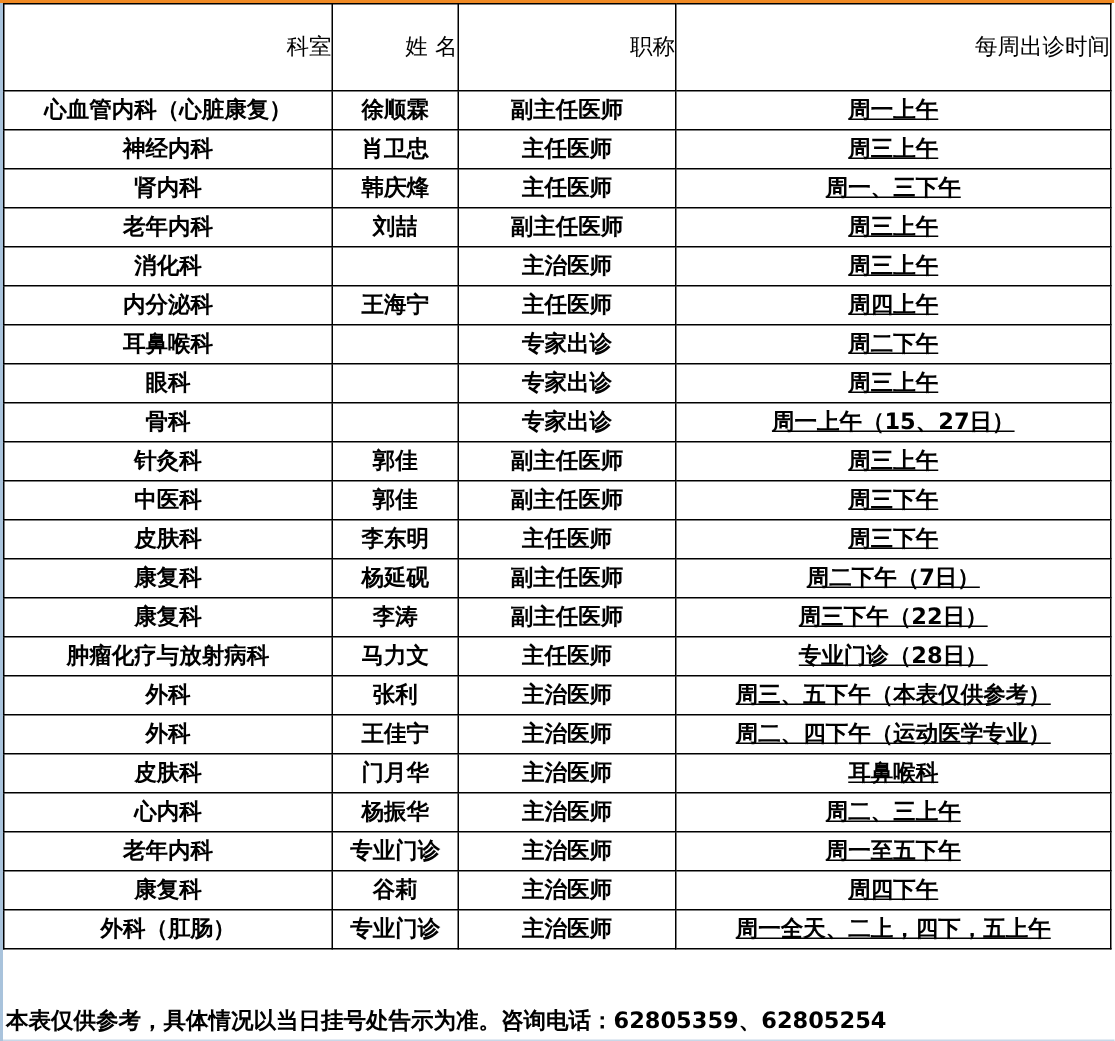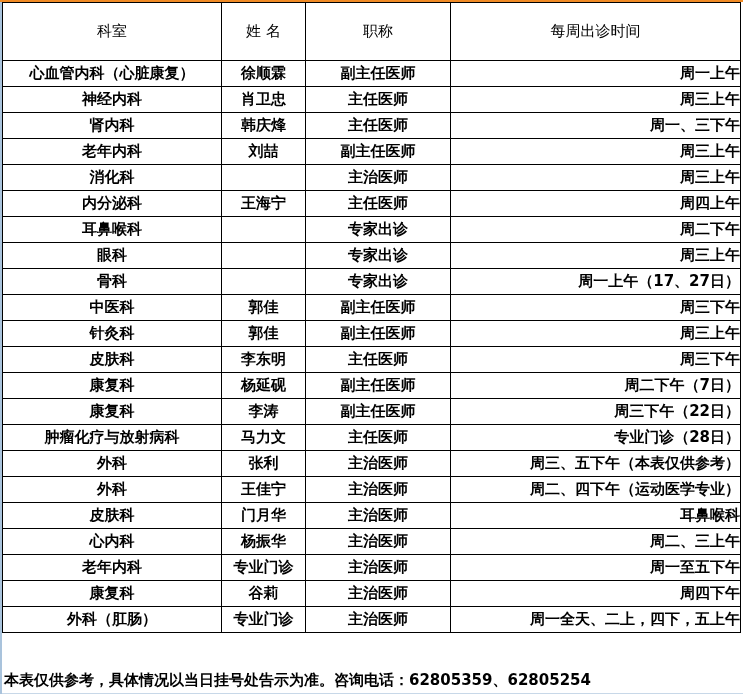--- a/index.html
+++ b/index.html
@@ -2,24 +2,24 @@
 <html><head>
 <meta charset="utf-8">
 <style>
   html, body { margin: 0; padding: 0; background: #ffffff; }
   body { width: 743px; height: 694px; position: relative; overflow: hidden;
          font-family: "DejaVu Sans", "Liberation Sans", sans-serif; color: #000; }
   .top-border { position: absolute; left: 0; top: 0; width: 743px; height: 2px; background: #f08a24; }
   .left-edge { position: absolute; left: 0; top: 2px; width: 2px; height: 692px; background: #a9c3dc; }
   table.sched { position: absolute; left: 2px; top: 2px; border-collapse: collapse; table-layout: fixed; width: 738px; }
   table.sched td, table.sched th { border: 1px solid #000; padding: 0; font-size: 15px; font-weight: bold; white-space: nowrap; overflow: hidden; }
-  table.sched th { height: 57px; font-weight: normal; font-size: 15px; text-align: center; }
+  table.sched th { height: 57px; font-weight: normal; font-size: 15px; text-align: right; }
   table.sched td { height: 25px; line-height: 25px; }
   td.c { text-align: center; }
-  td.l { text-align: right; padding-left: 2px; font-weight: normal; }
+  td.l { text-align: center; padding-left: 2px; font-weight: normal; text-decoration: underline; }
   .footer { position: absolute; left: 2px; top: 668px; width: 741px; height: 25px; line-height: 25px;
             font-size: 15px; font-weight: bold; padding-left: 2px; border-bottom: 1px solid #c8d8e8;
             font-family: "DejaVu Sans", "Liberation Sans", sans-serif; }
 </style>
 </head>
 <body>
 
 <div class="top-border"></div>
 <div class="left-edge"></div>
 
@@ -84,33 +84,33 @@
       <tr>
         <td class="c">眼科</td>
         <td class="c"></td>
         <td class="c">专家出诊</td>
         <td class="l">周三上午</td>
       </tr>
       <tr>
         <td class="c">骨科</td>
         <td class="c"></td>
         <td class="c">专家出诊</td>
-        <td class="l">周一上午（17、27日）</td>
+        <td class="l">周一上午（15、27日）</td>
+      </tr>
+      <tr>
+        <td class="c">针灸科</td>
+        <td class="c">郭佳</td>
+        <td class="c">副主任医师</td>
+        <td class="l">周三上午</td>
       </tr>
       <tr>
         <td class="c">中医科</td>
         <td class="c">郭佳</td>
         <td class="c">副主任医师</td>
         <td class="l">周三下午</td>
-      </tr>
-      <tr>
-        <td class="c">针灸科</td>
-        <td class="c">郭佳</td>
-        <td class="c">副主任医师</td>
-        <td class="l">周三上午</td>
       </tr>
       <tr>
         <td class="c">皮肤科</td>
         <td class="c">李东明</td>
         <td class="c">主任医师</td>
         <td class="l">周三下午</td>
       </tr>
       <tr>
         <td class="c">康复科</td>
         <td class="c">杨延砚</td>

